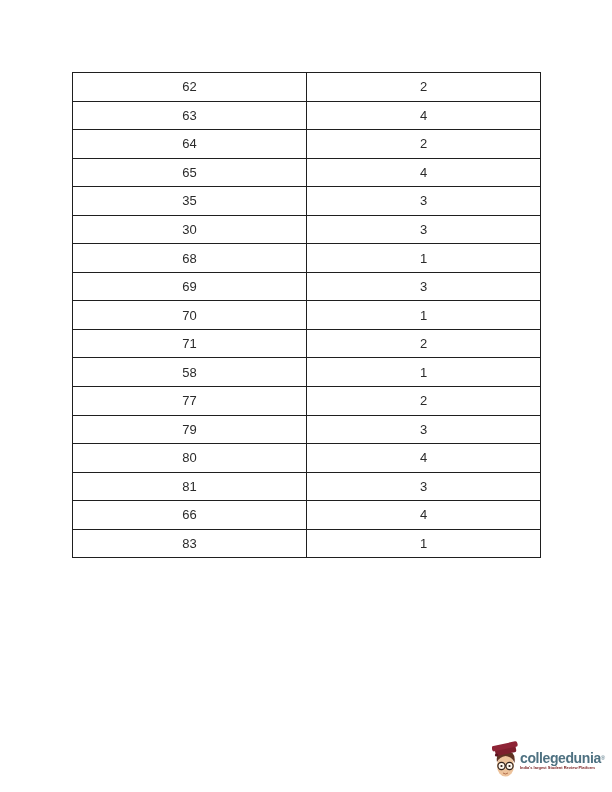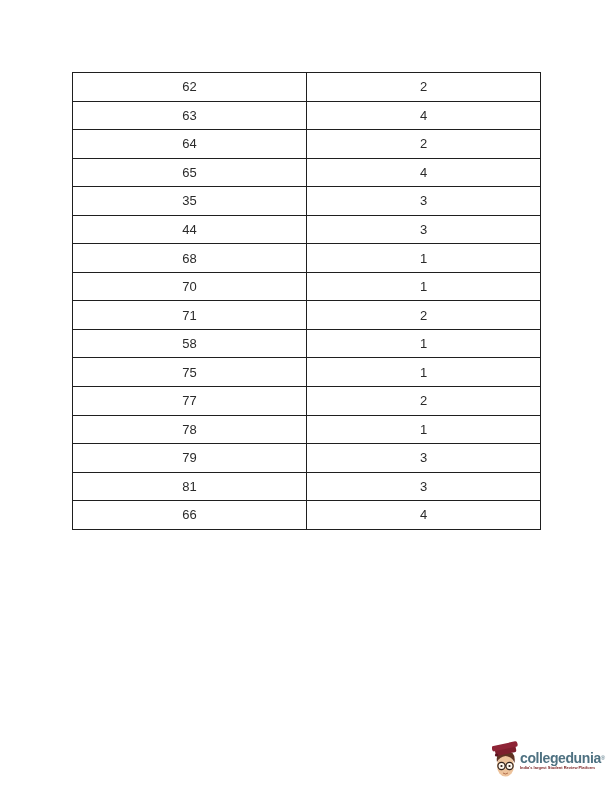--- a/index.html
+++ b/index.html
@@ -87,79 +87,83 @@
       <td>65</td>
       <td>4</td>
     </tr>
 
     <tr>
       <td>35</td>
       <td>3</td>
     </tr>
 
     <tr>
-      <td>44</td>
+      <td>30</td>
       <td>3</td>
     </tr>
 
     <tr>
       <td>68</td>
       <td>1</td>
     </tr>
 
+    <tr>
+      <td>69</td>
+      <td>3</td>
+    </tr>
 
     <tr>
       <td>70</td>
       <td>1</td>
     </tr>
 
     <tr>
       <td>71</td>
       <td>2</td>
     </tr>
 
 
     <tr>
       <td>58</td>
       <td>1</td>
     </tr>
 
 
-    <tr>
-      <td>75</td>
-      <td>1</td>
-    </tr>
 
 
     <tr>
       <td>77</td>
       <td>2</td>
     </tr>
 
-    <tr>
-      <td>78</td>
-      <td>1</td>
-    </tr>
 
     <tr>
       <td>79</td>
       <td>3</td>
     </tr>
 
+    <tr>
+      <td>80</td>
+      <td>4</td>
+    </tr>
 
     <tr>
       <td>81</td>
       <td>3</td>
     </tr>
 
     <tr>
       <td>66</td>
       <td>4</td>
     </tr>
 
+    <tr>
+      <td>83</td>
+      <td>1</td>
+    </tr>
   </tbody>
   </table>
 
   <div class="footer-logo">
     <span class="mascot">
       <svg width="27" height="42" viewBox="0 0 27 42">
         <ellipse cx="13.5" cy="25" rx="8.5" ry="10.5" fill="#edc39c"></ellipse>
         <path d="M5 21 Q3.5 13 9.5 10 L20.5 12 Q23.5 15 22.5 22 Q20.5 16 13.5 15 Q7.5 16 5 21 Z" fill="#5f3222"></path>
         <g transform="rotate(-12 13.5 9)">
           <rect x="3" y="6" width="21" height="7" rx="2" fill="#7d1f2d"></rect>

